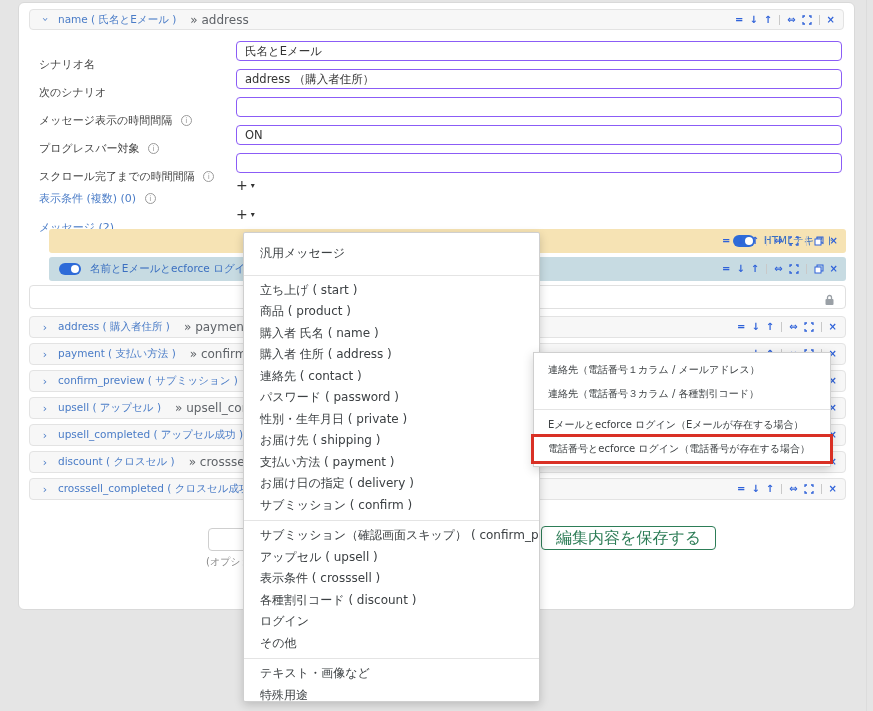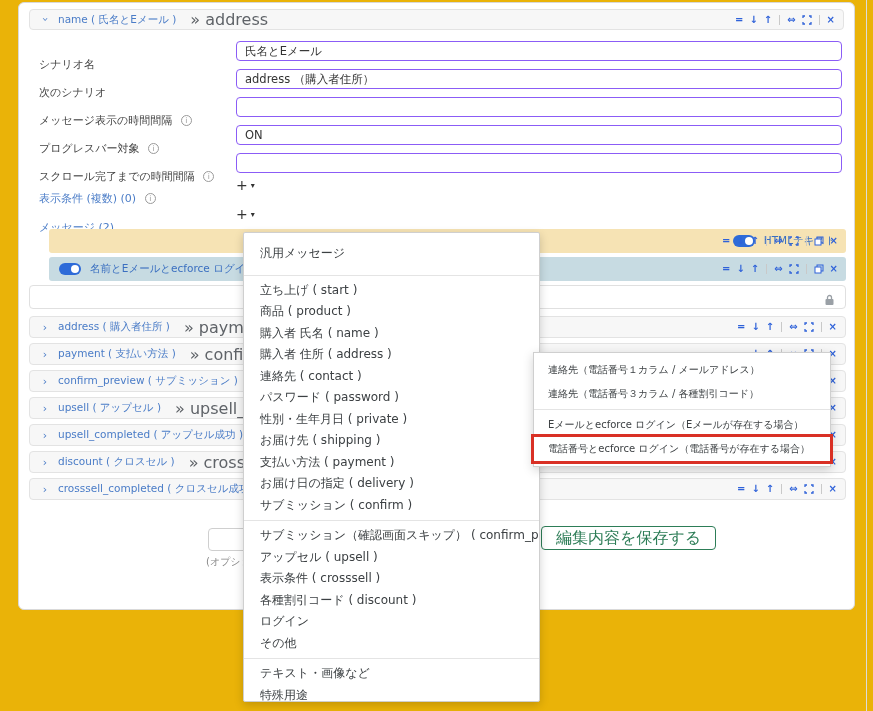--- a/index.html
+++ b/index.html
@@ -1,31 +1,31 @@
 <!DOCTYPE html>
 <html><head>
 <meta charset="utf-8">
 <style>
   * { margin:0; padding:0; box-sizing:border-box; }
   body { background:#fff; font-family:"DejaVu Sans","Liberation Sans",sans-serif; }
-  .screen { position:relative; width:873px; height:711px; background:#eab308; overflow:hidden; }
+  .screen { position:relative; width:873px; height:711px; background:#e5e5e5; overflow:hidden; }
 
   .page-edge { position:absolute; left:866px; top:0; width:1px; height:711px; background:#dcdcdc; }
 
   .panel { position:absolute; left:18px; top:2px; width:837px; height:608px;
            background:#fff; border:1px solid #d9d9d9; border-radius:6px; }
 
   
   .sec-header { position:absolute; left:10px; right:10px; top:6px; height:21px;
                 background:#f7f7f7; border:1px solid #e3e3e3; border-radius:4px;
                 display:flex; align-items:center; padding:0 10px; }
   .chev { display:inline-block; color:#4a7cc7; font-size:11px; width:10px; text-align:center; }
   .chev.rot { transform:rotate(90deg); }
   .stitle { color:#4a7cc7; font-size:10.5px; margin-left:8px; white-space:nowrap; }
-  .snext { color:#5f6368; font-size:16px; margin-left:14px; white-space:nowrap; }
+  .snext { color:#5f6368; font-size:12px; margin-left:14px; white-space:nowrap; }
 
   .ricons { position:absolute; right:8px; top:0; height:100%; display:flex; align-items:center; gap:6px; }
   .ric { color:#2f62d9; font-size:10px; font-weight:700; line-height:10px; cursor:pointer; display:inline-flex; align-items:center; }
   .ricons .sep { width:1px; height:10px; background:#c9c9c9; margin:0 1px; }
 
   
   .form { position:absolute; left:20px; top:34px; right:10px; }
   .frow { height:28px; display:flex; align-items:center; }
   .flabel { width:197px; font-size:11px; color:#444; white-space:nowrap;margin-top:26px; }
   .flabel.blue { color:#4a7cc7; }

